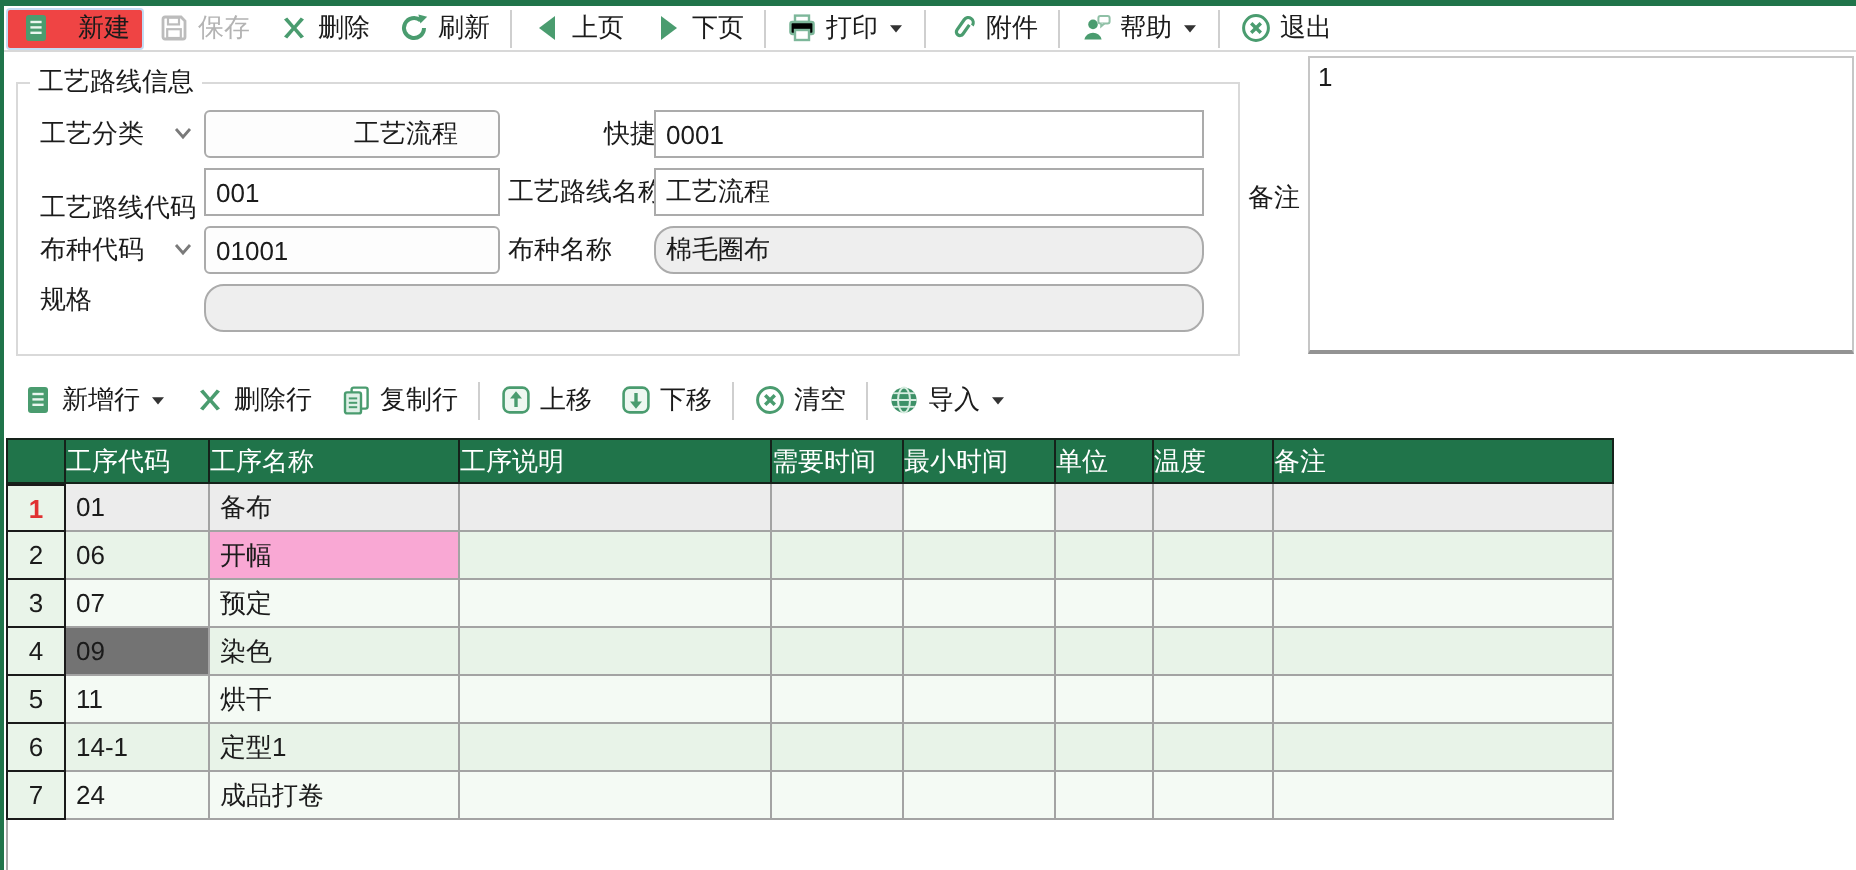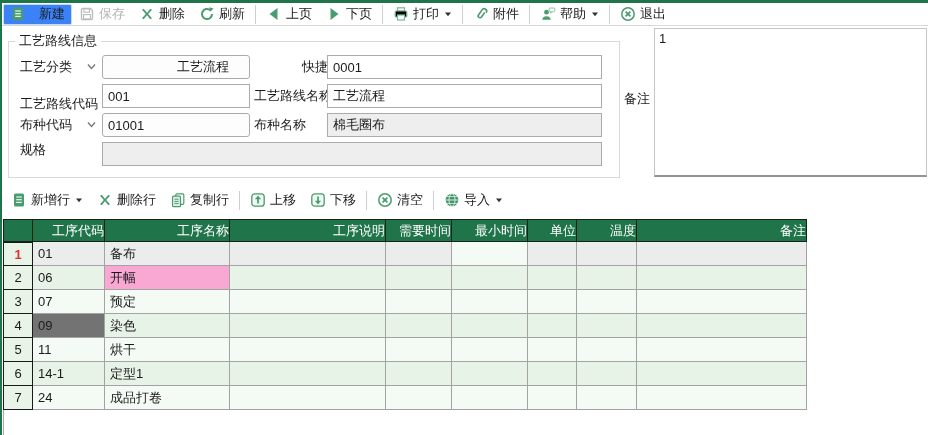--- a/index.html
+++ b/index.html
@@ -7,52 +7,52 @@
     font-family:"Liberation Sans","DejaVu Sans",sans-serif; font-size:13px; color:#1b1b1b; }
   .topbar { position:absolute; left:0; top:0; width:928px; height:3px; background:#20744a; }
   .leftbar { position:absolute; left:0; top:0; width:2px; height:435px; background:#20744a; }
 
   
   .toolbar { position:absolute; display:flex; align-items:center; }
   #toolbar1 { left:2px; top:3px; width:926px; height:23px; border-bottom:1px solid #d8d8d8; padding-left:1px; }
   #toolbar2 { left:2px; top:186px; width:926px; height:28px; padding-left:2px; }
   .tb-item { display:flex; align-items:center; gap:4px; padding:2px 6px; height:21px;
     border:1px solid transparent; border-radius:2px; cursor:default; white-space:nowrap; }
-  .tb-item.hl { background:#3b82f6; border-color:#c3dcf3;gap:13px; }
+  .tb-item.hl { background:#ef4444; border-color:#c3dcf3;gap:13px; }
   .tb-item.dis .tb-lb { color:#b3b3b3; }
   .tb-lb { font-size:13px; }
   .tb-sep { width:1px; height:19px; background:#cfcfcf; margin:0 3px; }
   .tb-ic { display:inline-flex; width:16px; height:16px; }
   .tb-ic svg { width:16px; height:16px; }
   .caret { display:inline-flex; margin-left:1px; }
 
   
   .form-area { position:absolute; left:2px; top:26px; width:926px; height:160px; }
   fieldset.box { position:absolute; left:6px; top:6px; width:612px; height:146px;
     border:1px solid #d9d9d9; }
   fieldset.box legend { margin-left:6px; padding:0 4px; font-size:13px; color:#1b1b1b; }
   .f-label { position:absolute; height:24px; line-height:24px; font-size:13px; }
   .f-input, .f-combo { position:absolute; height:24px; border:1px solid #ababab;
     background:#fff; font-size:13px; padding:0 5px; font-family:inherit; color:#1b1b1b; }
   .f-combo { border-radius:3px; padding-right:20px; background:#fdfdfd; }
   .f-combo.right { text-align:right; }
-  .f-input.disabled { background:#eeeeee; }
+  .f-input.disabled { background:#eeeeee;border-radius:10px; }
   .combo-wrap { position:absolute; }
   .combo-wrap .chev { position:absolute; right:5px; top:5px; pointer-events:none; }
   .remark-label { position:absolute; left:622px; top:64px; font-size:13px; }
   .remark-area { position:absolute; left:652px; top:2px; width:273px; height:149px;
     border:1px solid #c6c6c6; border-bottom:2px solid #939393; resize:none; font-family:inherit;
     font-size:13px; padding:2px 4px; color:#1b1b1b; background:#fff; }
 
   
   .grid { position:absolute; left:3px; top:219px; width:805px; }
   .g-row { display:flex; }
   .g-cell { flex:none; overflow:hidden; white-space:nowrap; }
   .g-head .g-cell { height:23px; line-height:22px; background:#20744a; color:#fff;
-    text-align:right; font-size:13px; border-top:1px solid #15221a; border-bottom:1px solid #15221a;
+    text-align:left; font-size:13px; border-top:1px solid #15221a; border-bottom:1px solid #15221a;
     border-right:1px solid #15221a; }
   .g-head .g-num { border-left:1px solid #15221a; }
   .g-body .g-cell { height:24px; line-height:23px; border-right:1px solid #a3a3a3;
     border-bottom:1px solid #a3a3a3; padding:0 5px; font-size:13px; }
   .g-body .g-num { padding:0; text-align:center; background:#e9f4e9;
     border:1px solid #1a1a1a; border-top:none; }
   .g-body .g-row:first-child .g-num { border-top:1px solid #1a1a1a; }
   .g-num.sel { color:#e03131; font-weight:bold; }
   .grid-tail { position:absolute; left:3px; top:410px; height:25px; width:1px; background:#a9a9a9; }
 </style>

